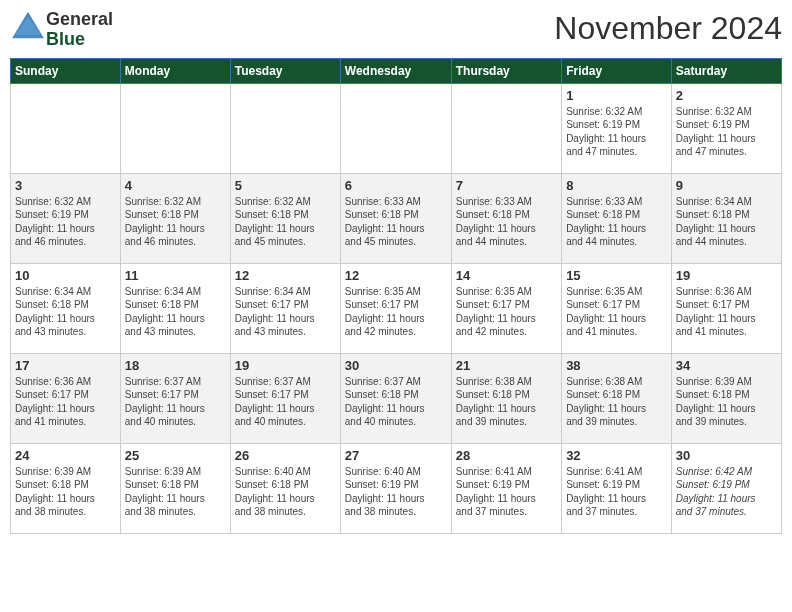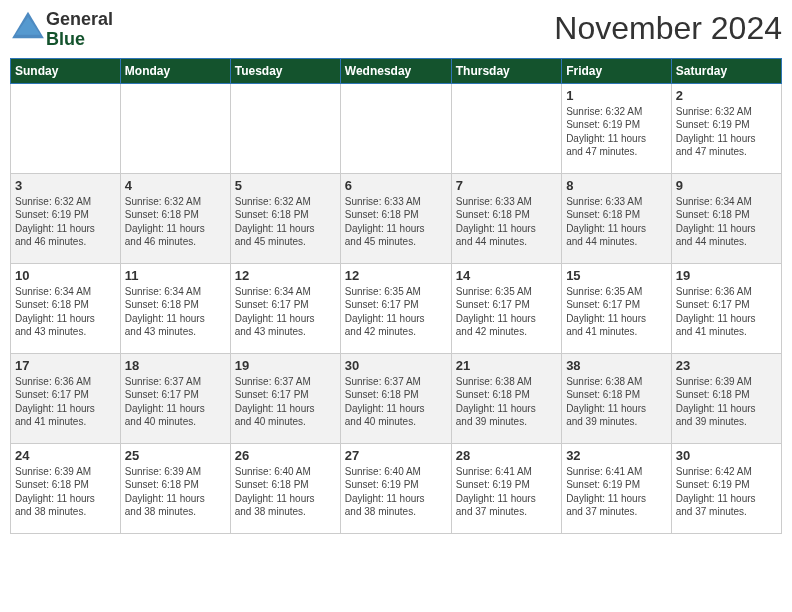--- a/index.html
+++ b/index.html
@@ -280,21 +280,21 @@
 and 39 minutes.</div>
         </td>
         <td>
           <span class="day-num">38</span>
           <div class="day-info" style="white-space: pre-line;">Sunrise: 6:38 AM
 Sunset: 6:18 PM
 Daylight: 11 hours
 and 39 minutes.</div>
         </td>
         <td>
-          <span class="day-num">23</span>
+          <span class="day-num">34</span>
           <div class="day-info" style="white-space: pre-line;">Sunrise: 6:39 AM
 Sunset: 6:18 PM
 Daylight: 11 hours
 and 39 minutes.</div>
         </td>
       </tr>
       <tr>
         <td>
           <span class="day-num">24</span>
           <div class="day-info" style="white-space: pre-line;">Sunrise: 6:39 AM
@@ -332,20 +332,20 @@
         </td>
         <td>
           <span class="day-num">32</span>
           <div class="day-info" style="white-space: pre-line;">Sunrise: 6:41 AM
 Sunset: 6:19 PM
 Daylight: 11 hours
 and 37 minutes.</div>
         </td>
         <td>
           <span class="day-num">30</span>
-          <div class="day-info" style="white-space: pre-line;">Sunrise: 6:42 AM
+          <div class="day-info" style="white-space: pre-line; font-style: italic;">Sunrise: 6:42 AM
 Sunset: 6:19 PM
 Daylight: 11 hours
 and 37 minutes.</div>
         </td>
       </tr>
     </tbody>
 </table>
 
 </body></html>

